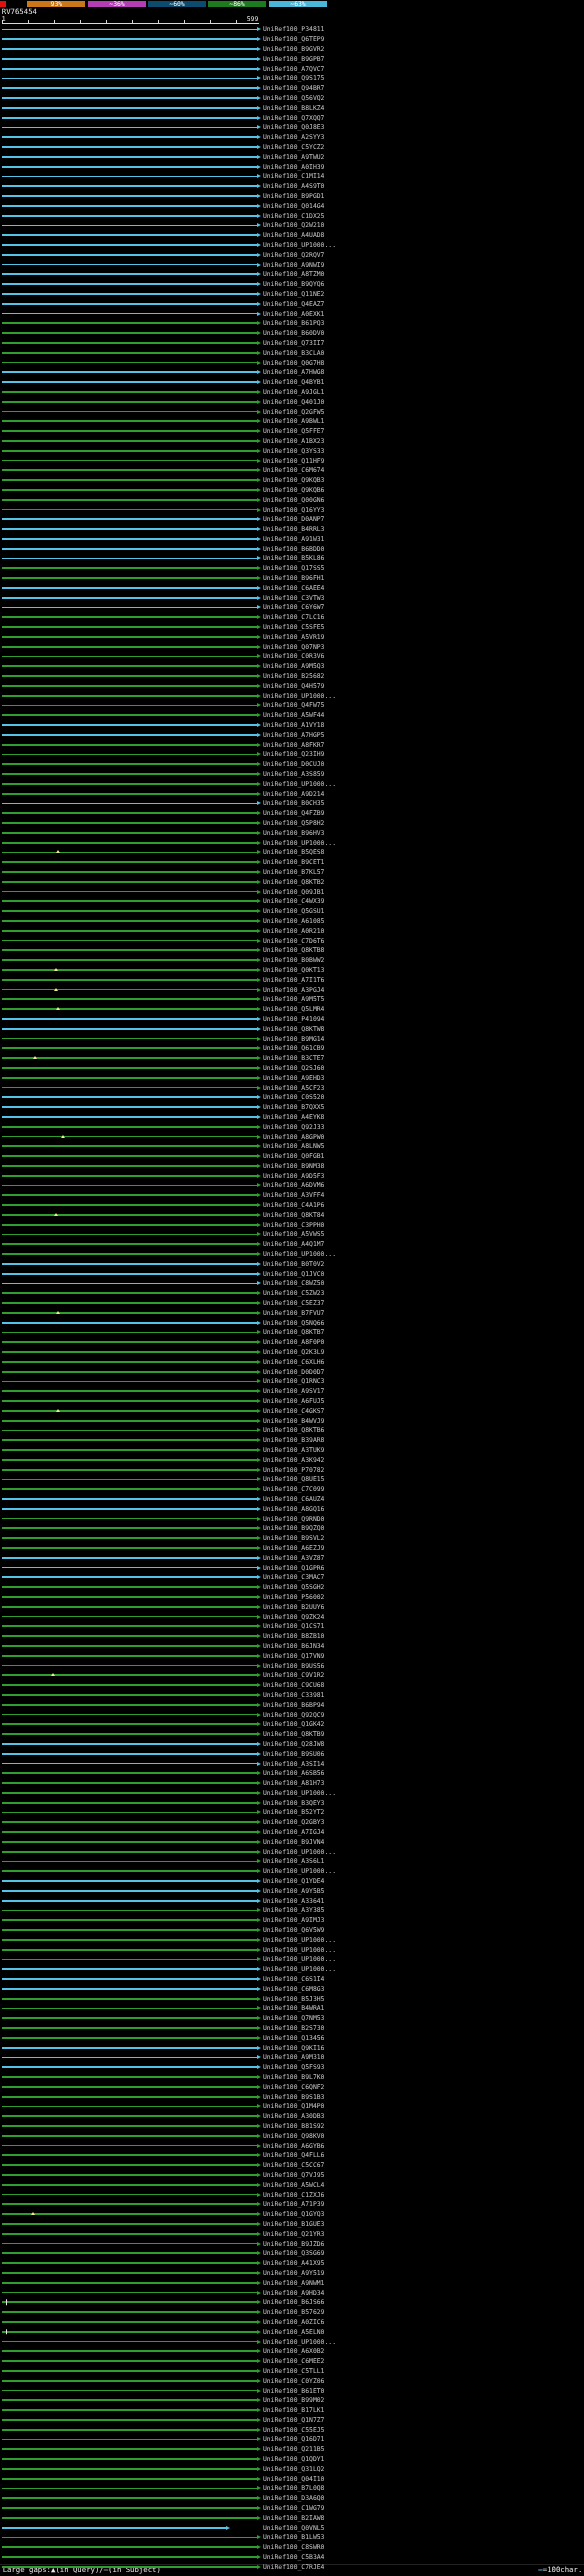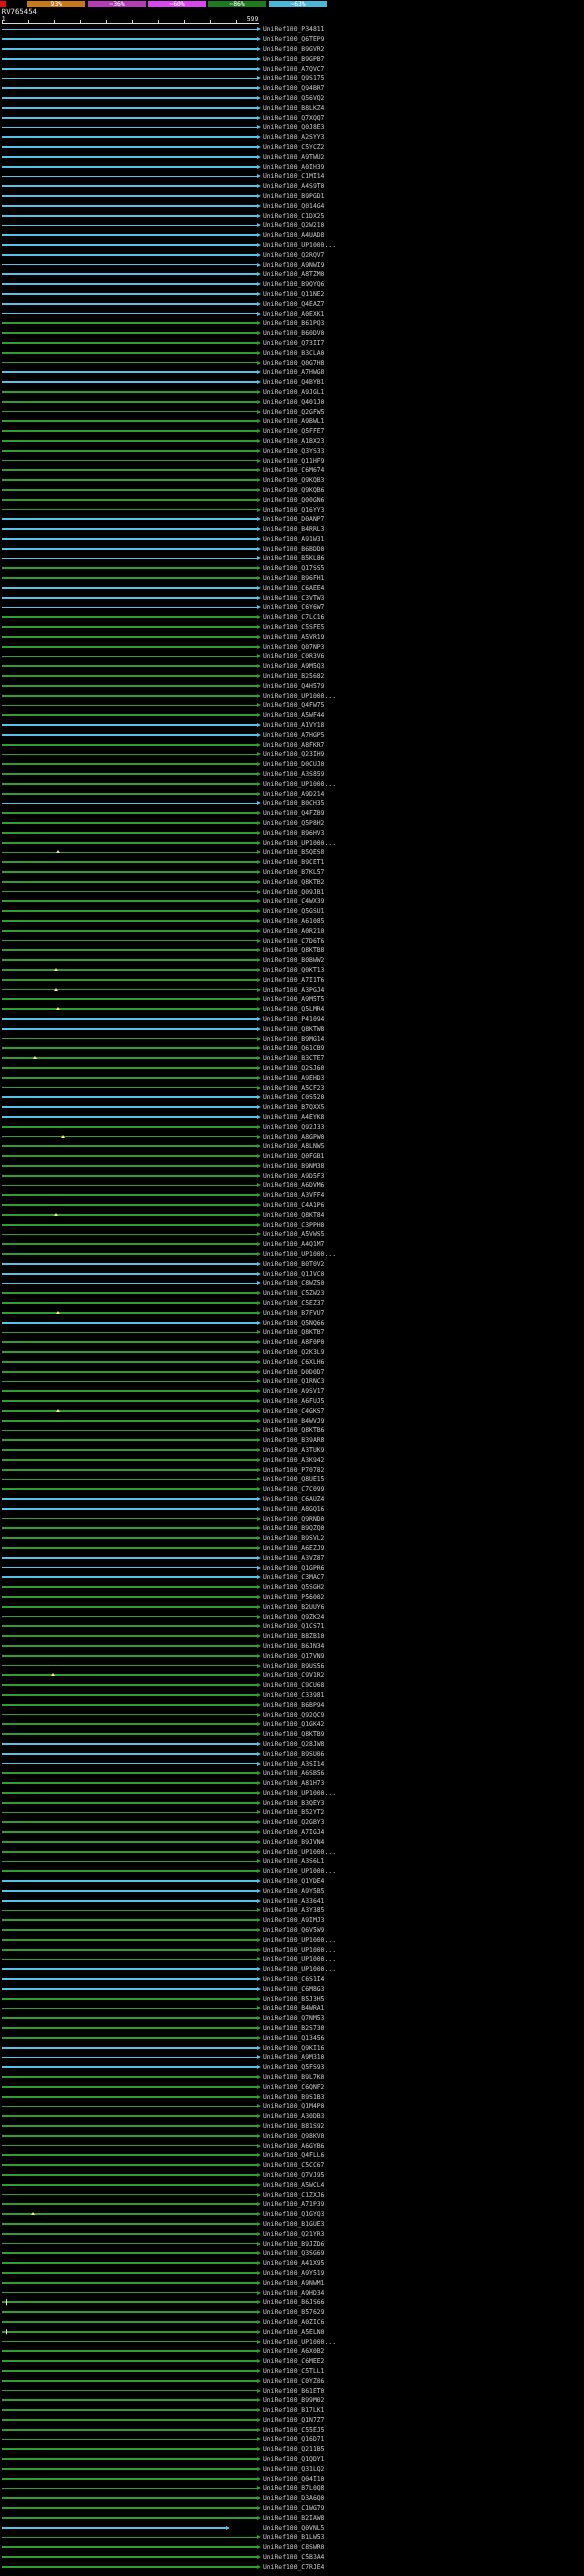--- a/index.html
+++ b/index.html
@@ -39,21 +39,21 @@
 </head>
 <body>
 
 <div class="page">
 
   <div class="scalebar">
     <div class="lowsliver" style="background: rgb(224, 16, 16);"></div>
 
   <div class="seg" style="left: 27.4px; background: rgb(200, 120, 24);">93%</div>
       <div class="seg" style="left: 88px; background: rgb(180, 60, 180);">~36%</div>
-      <div class="seg" style="left: 148px; background: #d946ef;">~60%</div>
+      <div class="seg" style="left: 148px; background: #0c4a6e;">~60%</div>
       <div class="seg" style="left: 208px; background: rgb(30, 122, 30);">~86%</div>
       <div class="seg" style="left: 269px; background: rgb(74, 182, 216);">~63%</div>
     </div>
 
   <div class="qname">RV765454</div>
 
   <div class="ruler">
     <div class="r-ticks"></div>
     <div class="r-line"></div>
     <span class="r-start">1</span>
@@ -2655,15 +2655,19 @@
     <div class="plot">
 
       <div class="line" style="width: 255px; background: rgb(47, 158, 47);"></div>
       <div class="arrow" style="border-left-color: rgb(47, 158, 47);"></div>
 
     </div>
     <div class="hit-label">UniRef100_C7RJE4</div>
   </div>
 </div>
 
+  <div class="footer">
+    <span>Large gaps:▲(in Query)/—(in Subject)</span>
+    <span class="scale-note"><span class="dash" style="color: rgb(85, 195, 230);">—</span><span>=100char.</span></span>
+  </div>
 
 </div>
 
 
 </body></html>

